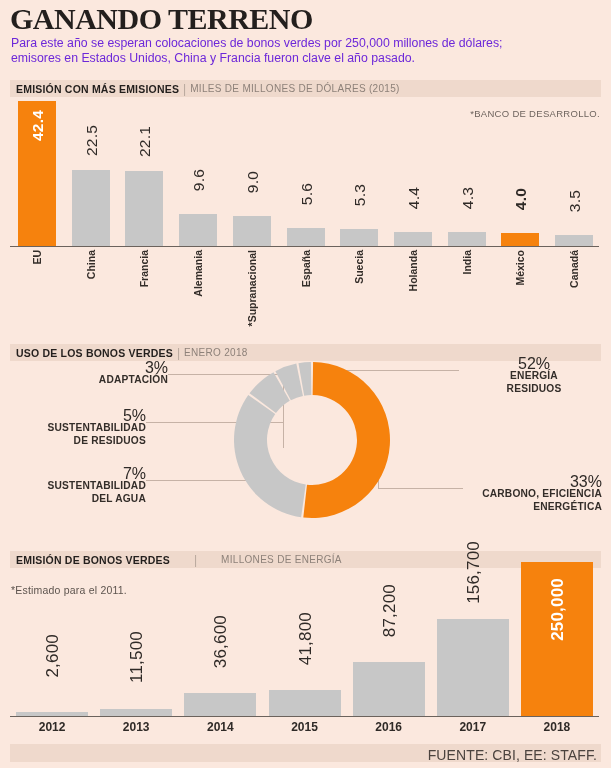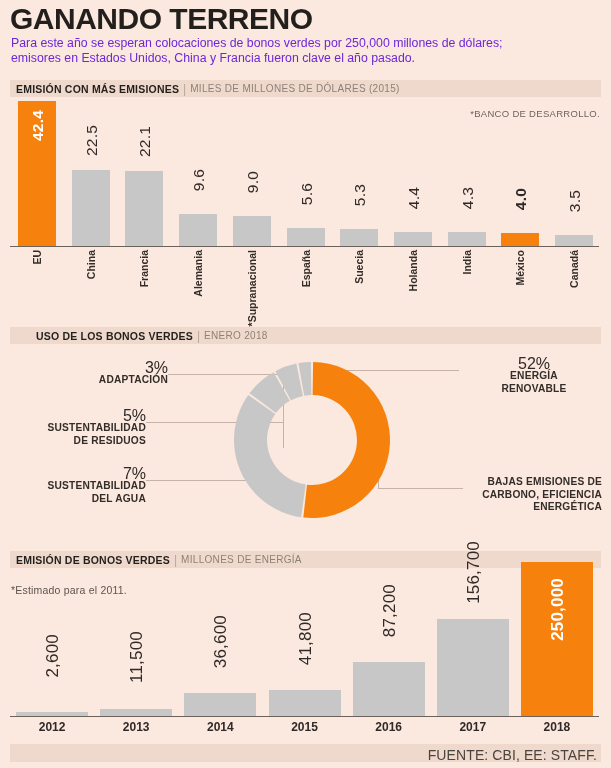--- a/index.html
+++ b/index.html
@@ -10,21 +10,21 @@
     font-family:"Liberation Sans", sans-serif;
     color:#3a332f;
     overflow:hidden;
   }
   .page { position:relative; width:611px; height:768px; background:#FBE8DE; }
 
   
   .title {
     position:absolute; left:10px; top:2px;
     font-size:30px; font-weight:bold; letter-spacing:-0.5px;
-    color:#231f1d; font-family:Liberation Sans, sans-serif;
+    color:#231f1d; font-family:Liberation Serif, serif;
   }
   .subtitle {
     position:absolute; left:11px; top:36px; width:540px;
     font-size:12.3px; line-height:15px; color:#6d28d9;
   }
 
   
   .secbar {
     position:absolute; left:10px; width:591px; height:17px;
     background:#EFD9CC;
@@ -156,21 +156,21 @@
       <div class="c1val" style="left: 404.955px; top: 86.8491px;">4.4</div>
       <div class="c1lab" style="left: 406.955px;">Holanda</div>
       <div class="c1val" style="left: 458.682px; top: 87.1934px;">4.3</div>
       <div class="c1lab" style="left: 460.682px;">India</div>
       <div class="c1val hlout" style="left: 512.409px; top: 88.2264px;">4.0</div>
       <div class="c1lab" style="left: 514.409px;">México</div>
       <div class="c1val" style="left: 566.136px; top: 89.9481px;">3.5</div>
       <div class="c1lab" style="left: 568.136px;">Canadá</div>
     </div>
 
-  <div class="secbar" style="top:327px;padding-left:20px;">
+  <div class="secbar" style="top:344px;">
     <span class="sbold">USO DE LOS BONOS VERDES</span>
     <span class="sdiv">|</span>
     <span class="slight">ENERO 2018</span>
   </div>
 
   <div id="chart2">
 
     <div class="lead" style="left:168px; top:38px; width:116px; height:1px;"></div>
     <div class="lead" style="left:283px; top:38px; width:1px; height:60px;"></div>
 
@@ -215,31 +215,31 @@
 
     <div class="dlab right" style="left:30px; top:132px; width:116px;">
       <div class="pct">7%</div>
       <div class="nm">SUSTENTABILIDAD</div>
       <div class="nm">DEL AGUA</div>
     </div>
 
     <div class="dlab left" style="left:464px; top:22px; width:140px;">
       <div class="pct">52%</div>
       <div class="nm">ENERGÍA</div>
-      <div class="nm">RENOVABLE</div>
+      <div class="nm">RESIDUOS</div>
     </div>
 
     <div class="dlab right" style="left:380px; top:140px; width:222px;">
-      <div class="nm">BAJAS EMISIONES DE</div>
+      <div class="pct">33%</div>
       <div class="nm">CARBONO, EFICIENCIA</div>
       <div class="nm">ENERGÉTICA</div>
     </div>
   </div>
 
-  <div class="secbar" style="top:551px;">
+  <div class="secbar" style="top:551px;gap:20px;">
     <span class="sbold">EMISIÓN DE BONOS VERDES</span>
     <span class="sdiv">|</span>
     <span class="slight">MILLONES DE ENERGÍA</span>
   </div>
 
   <div id="chart3">
     <div class="note">*Estimado para el 2011.</div>
     <div class="axis"></div>
     <div id="c3plot" style="position:absolute; left:0; top:0; width:611px; height:212px;">
         <div class="c3bar" style="left: 16.0714px; width: 72px; height: 4px; top: 156px;"></div>

